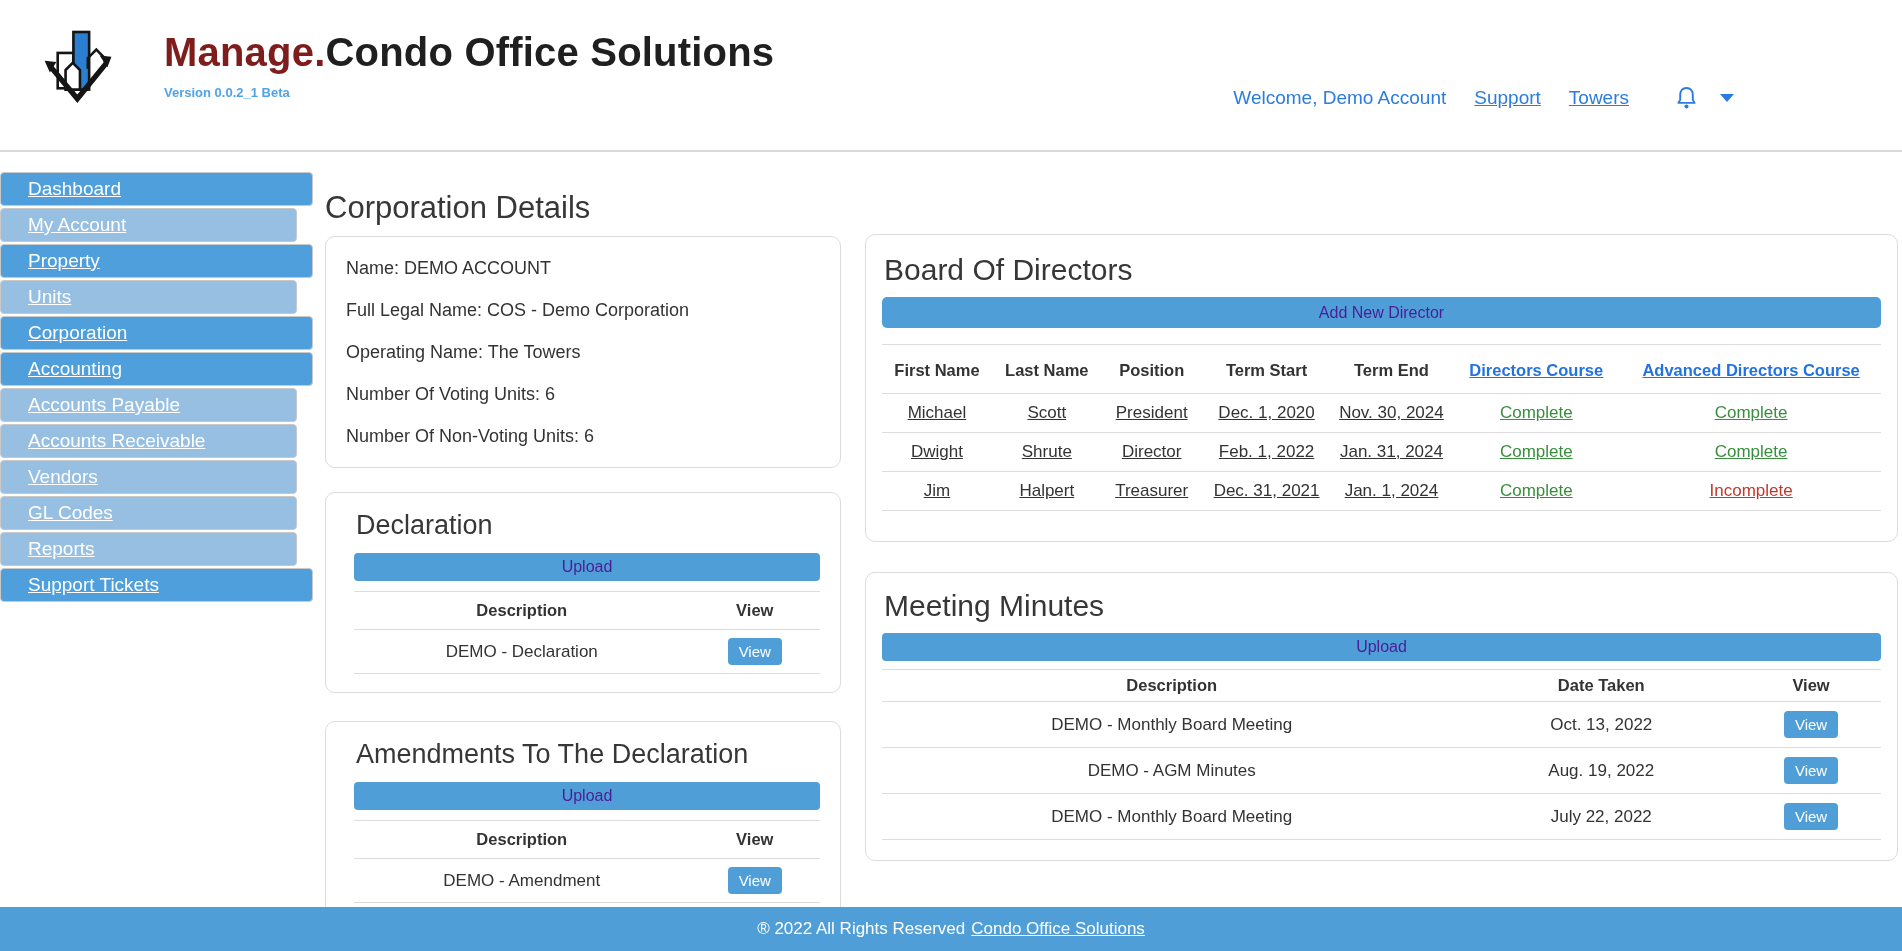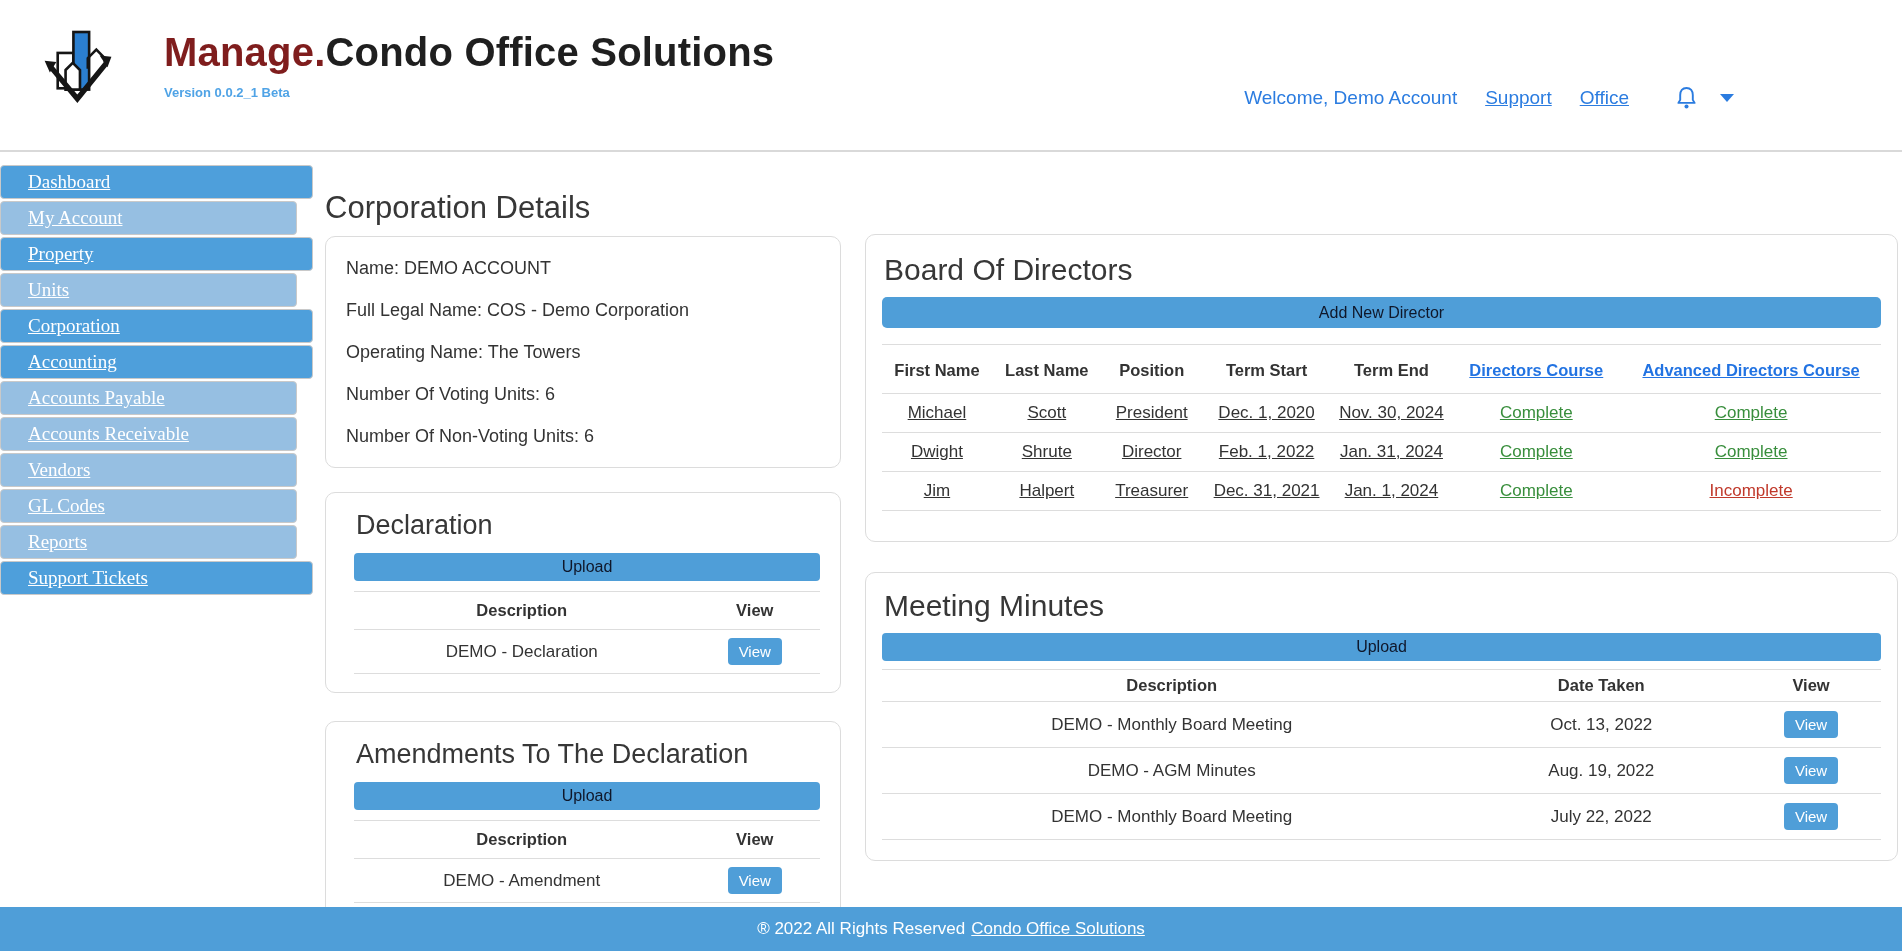--- a/index.html
+++ b/index.html
@@ -18,40 +18,40 @@
   .brand-dark { color:#1f1f1f; }
   .version { margin-top:10px; font-size:13px; font-weight:600; color:#4fa3e6; }
   .header-menu { margin-left:auto; margin-right:168px; margin-top:84px; display:flex; align-items:center; font-size:19px; color:#2b7ce0; }
   .header-menu > * { margin-left:28px; }
   .welcome { font-weight:400; }
   .hlink { color:#2b7ce0; text-decoration:underline; cursor:pointer;text-align:center; }
   .bell { width:27px; height:27px; color:#2b7ce0; margin-left:44px; }
   .caret { width:0; height:0; border-left:7px solid transparent; border-right:7px solid transparent; border-top:8px solid #2b7ce0; margin-left:20px; }
   
   .layout { display:flex; }
-  .sidebar { width:315px; flex-shrink:0; padding-top:13px;font-family:Liberation Serif, serif; }
+  .sidebar { width:315px; flex-shrink:0; padding-top:20px; }
   .side-item { display:block; height:34px; line-height:32px; margin-bottom:2px; border:1px solid #c9c9c9; border-radius:4px;
                color:#fff; text-decoration:underline; font-size:19px; padding-left:27px; cursor:pointer; }
   .side-item.dark  { width:313px; background:#4e9fdb; }
   .side-item.light { width:297px; background:#96bfe2; }
   .main { flex:1; display:flex; gap:24px; padding:38px 4px 0 10px; }
   .col-left  { width:516px; flex-shrink:0; }
   .col-right { flex:1; padding-top:44px; }
   
   .page-title { font-size:31px; font-weight:400; color:#373737; line-height:36px; margin:0 0 10px 0; }
   .card { background:#fff; border:1px solid #dcdcdc; border-radius:10px; }
   .details-card { padding:20px; font-size:18px; }
   .detail-line { line-height:22px; margin-bottom:20px; }
   .detail-line:last-child { margin-bottom:0; }
   .doc-card { padding:16px 20px 18px 28px; margin-top:24px; }
   .card h2 { font-size:27px; font-weight:400; color:#373737; line-height:32px; margin:0 0 12px 2px; }
   .board-card { padding:18px 16px 30px 16px; }
   .board-card h2, .minutes-card h2 { font-size:30px; line-height:34px; margin-bottom:10px; }
   .minutes-card { padding:16px 16px 20px 16px; margin-top:30px; }
-  .btn-wide { display:block; width:100%; background:#4f9ed8; color:#0f172a; border:none; border-radius:4px;
+  .btn-wide { display:block; width:100%; background:#4f9ed8; color:#4c1d95; border:none; border-radius:4px;
               height:28px; font-size:16px; font-family:inherit; cursor:pointer; }
   .board-card .btn-wide { height:31px; border-radius:5px; margin-top:6px; }
   
   table { width:100%; border-collapse:collapse; }
   th, td { text-align:center; font-size:17px; color:#333; border-bottom:1px solid #ddd; padding:9px 0; }
   thead th { border-top:1px solid #ddd; font-weight:700; font-size:16.5px; }
   .doc-table { margin-top:10px; }
   .doc-table td { padding:8px 0; }
   .board-table { margin-top:16px; }
   .board-table thead th { padding:16px 0 13px 0; }
@@ -82,21 +82,21 @@
   </svg>
   <div class="brand-text">
     <div class="brand-title">
       <span class="brand-blue">Manage.</span><span class="brand-dark">Condo Office Solutions</span>
     </div>
     <div class="version">Version 0.0.2_1 Beta</div>
   </div>
   <div class="header-menu">
     <span class="welcome">Welcome, Demo Account</span>
     <a class="hlink">Support</a>
-    <a class="hlink">Office</a>
+    <a class="hlink">Towers</a>
     <svg class="bell" viewBox="0 0 24 24" aria-hidden="true">
       <path d="M12 3.5c-3.6 0-5.6 2.6-5.6 6.2v4.4L4.8 16.8h14.4l-1.6-2.7V9.7c0-3.6-2-6.2-5.6-6.2z" fill="none" stroke="currentColor" stroke-width="1.7" stroke-linejoin="round"></path>
       <circle cx="12" cy="20" r="1.8" fill="currentColor"></circle>
     </svg>
     <span class="caret"></span>
   </div>
 </div>
 
 <div class="layout">
 

